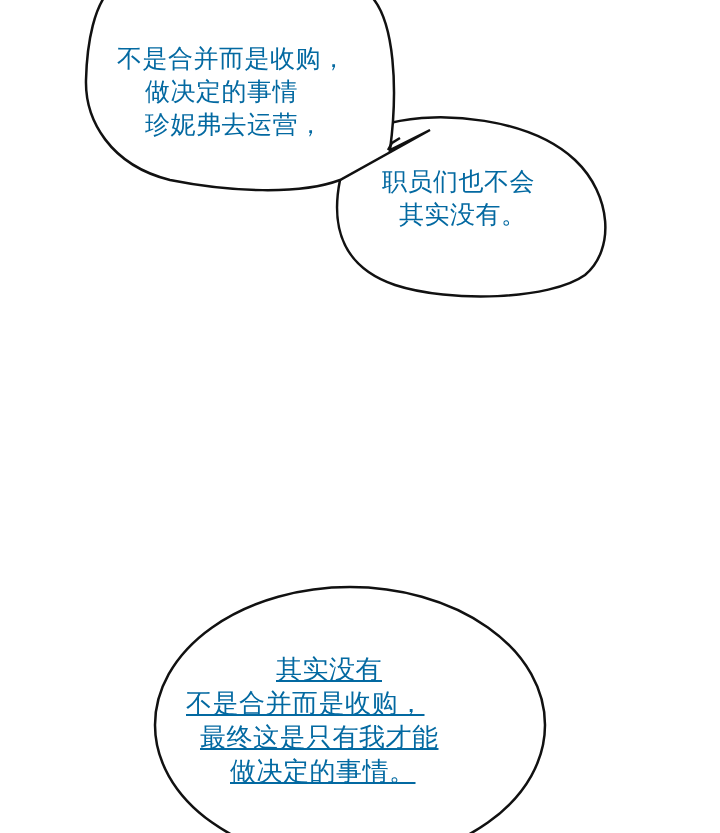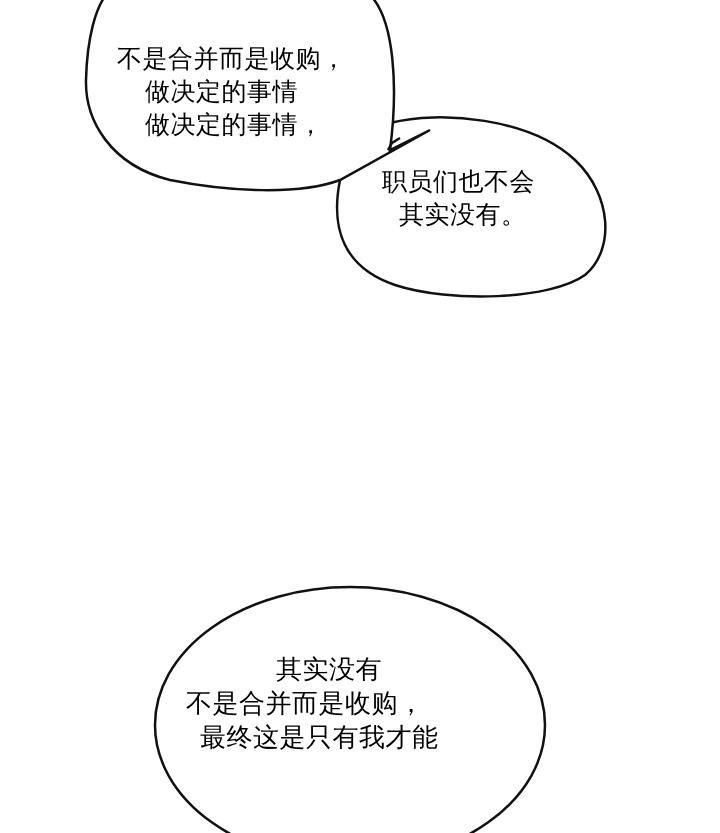--- a/index.html
+++ b/index.html
@@ -4,21 +4,21 @@
 <style>
   html, body { margin: 0; padding: 0; }
   body {
     width: 720px; height: 833px; overflow: hidden;
     background: #ffffff; position: relative;
     font-family: "DejaVu Sans", sans-serif;
   }
   .canvas { position: absolute; left: 0; top: 0; width: 720px; height: 833px; }
   .bubble-text {
     position: absolute;
-    color: #000000;
+    color: #0369a1;
     font-size: 25px;
     line-height: 33px;
     letter-spacing: 0.5px;
     white-space: nowrap;
   }
   .line { display: block; }
 </style>
 </head>
 <body>
 
@@ -29,25 +29,26 @@
   <path d="M 110 -10 C 130 -30, 330 -35, 370 -5 C 395 20, 398 90, 390 150 L 430 130 L 340 180 C 300 195, 230 192, 170 180 C 110 165, 85 120, 86 80 C 87 40, 95 5, 110 -10 Z" fill="#ffffff" stroke="#111111" stroke-width="2.5"></path>
 
   <path d="M 388 150 L 392 143 L 400 138" fill="none" stroke="#111111" stroke-width="2.5"></path>
 
   <ellipse cx="350" cy="725" rx="195" ry="138" fill="#ffffff" stroke="#111111" stroke-width="2.5"></ellipse>
 </svg>
 
 <div class="bubble-text" style="left:117px; top:42px;">
   <span class="line">不是合并而是收购，</span>
   <span class="line" style="padding-left:28px;">做决定的事情</span>
-  <span class="line" style="padding-left:28px;">做决定的事情，</span>
+  <span class="line" style="padding-left:28px;">珍妮弗去运营，</span>
 </div>
 
 <div class="bubble-text" style="left:382px; top:165px;">
   <span class="line">职员们也不会</span>
   <span class="line" style="padding-left:17px;">其实没有。</span>
 </div>
 
-<div class="bubble-text" style="left:186px; top:652px; font-size:26px; line-height:34px;">
+<div class="bubble-text" style="left:186px; top:652px; font-size:26px; line-height:34px;text-decoration:underline;">
   <span class="line" style="padding-left:90px;">其实没有</span>
   <span class="line">不是合并而是收购，</span>
   <span class="line" style="padding-left:14px;">最终这是只有我才能</span>
+  <span class="line" style="padding-left:44px;">做决定的事情。</span>
 </div>
 
 </body></html>

